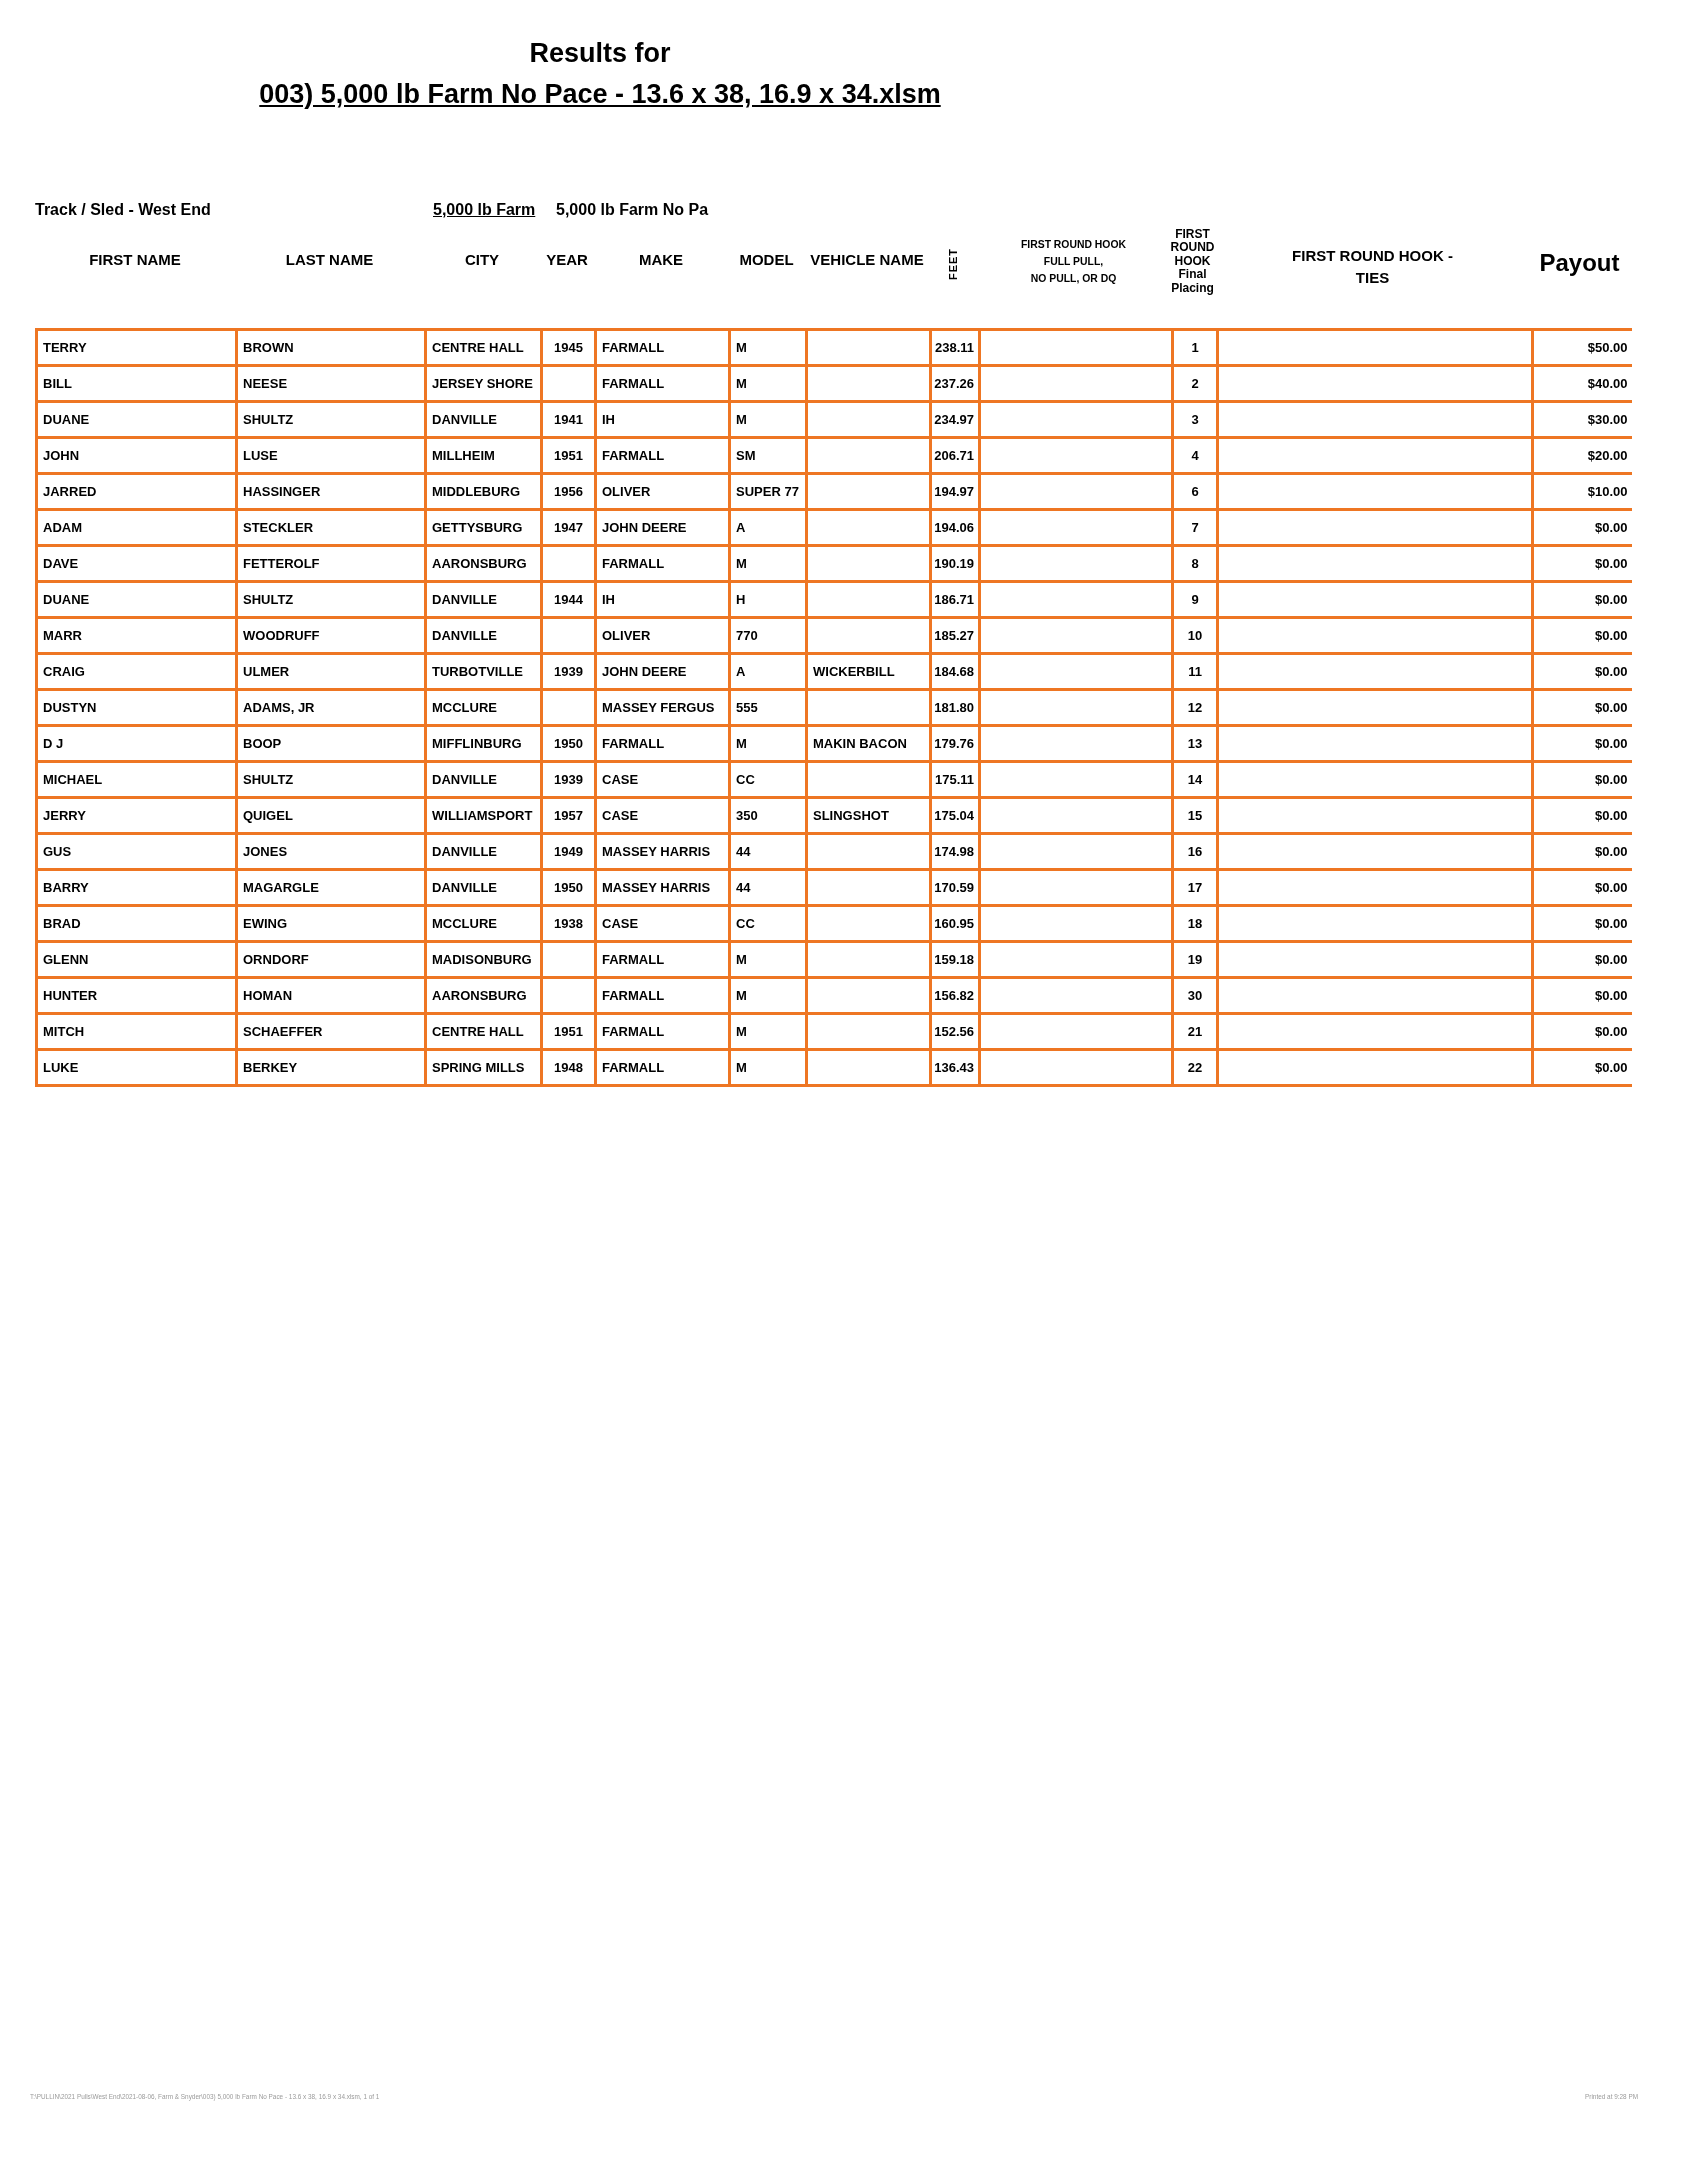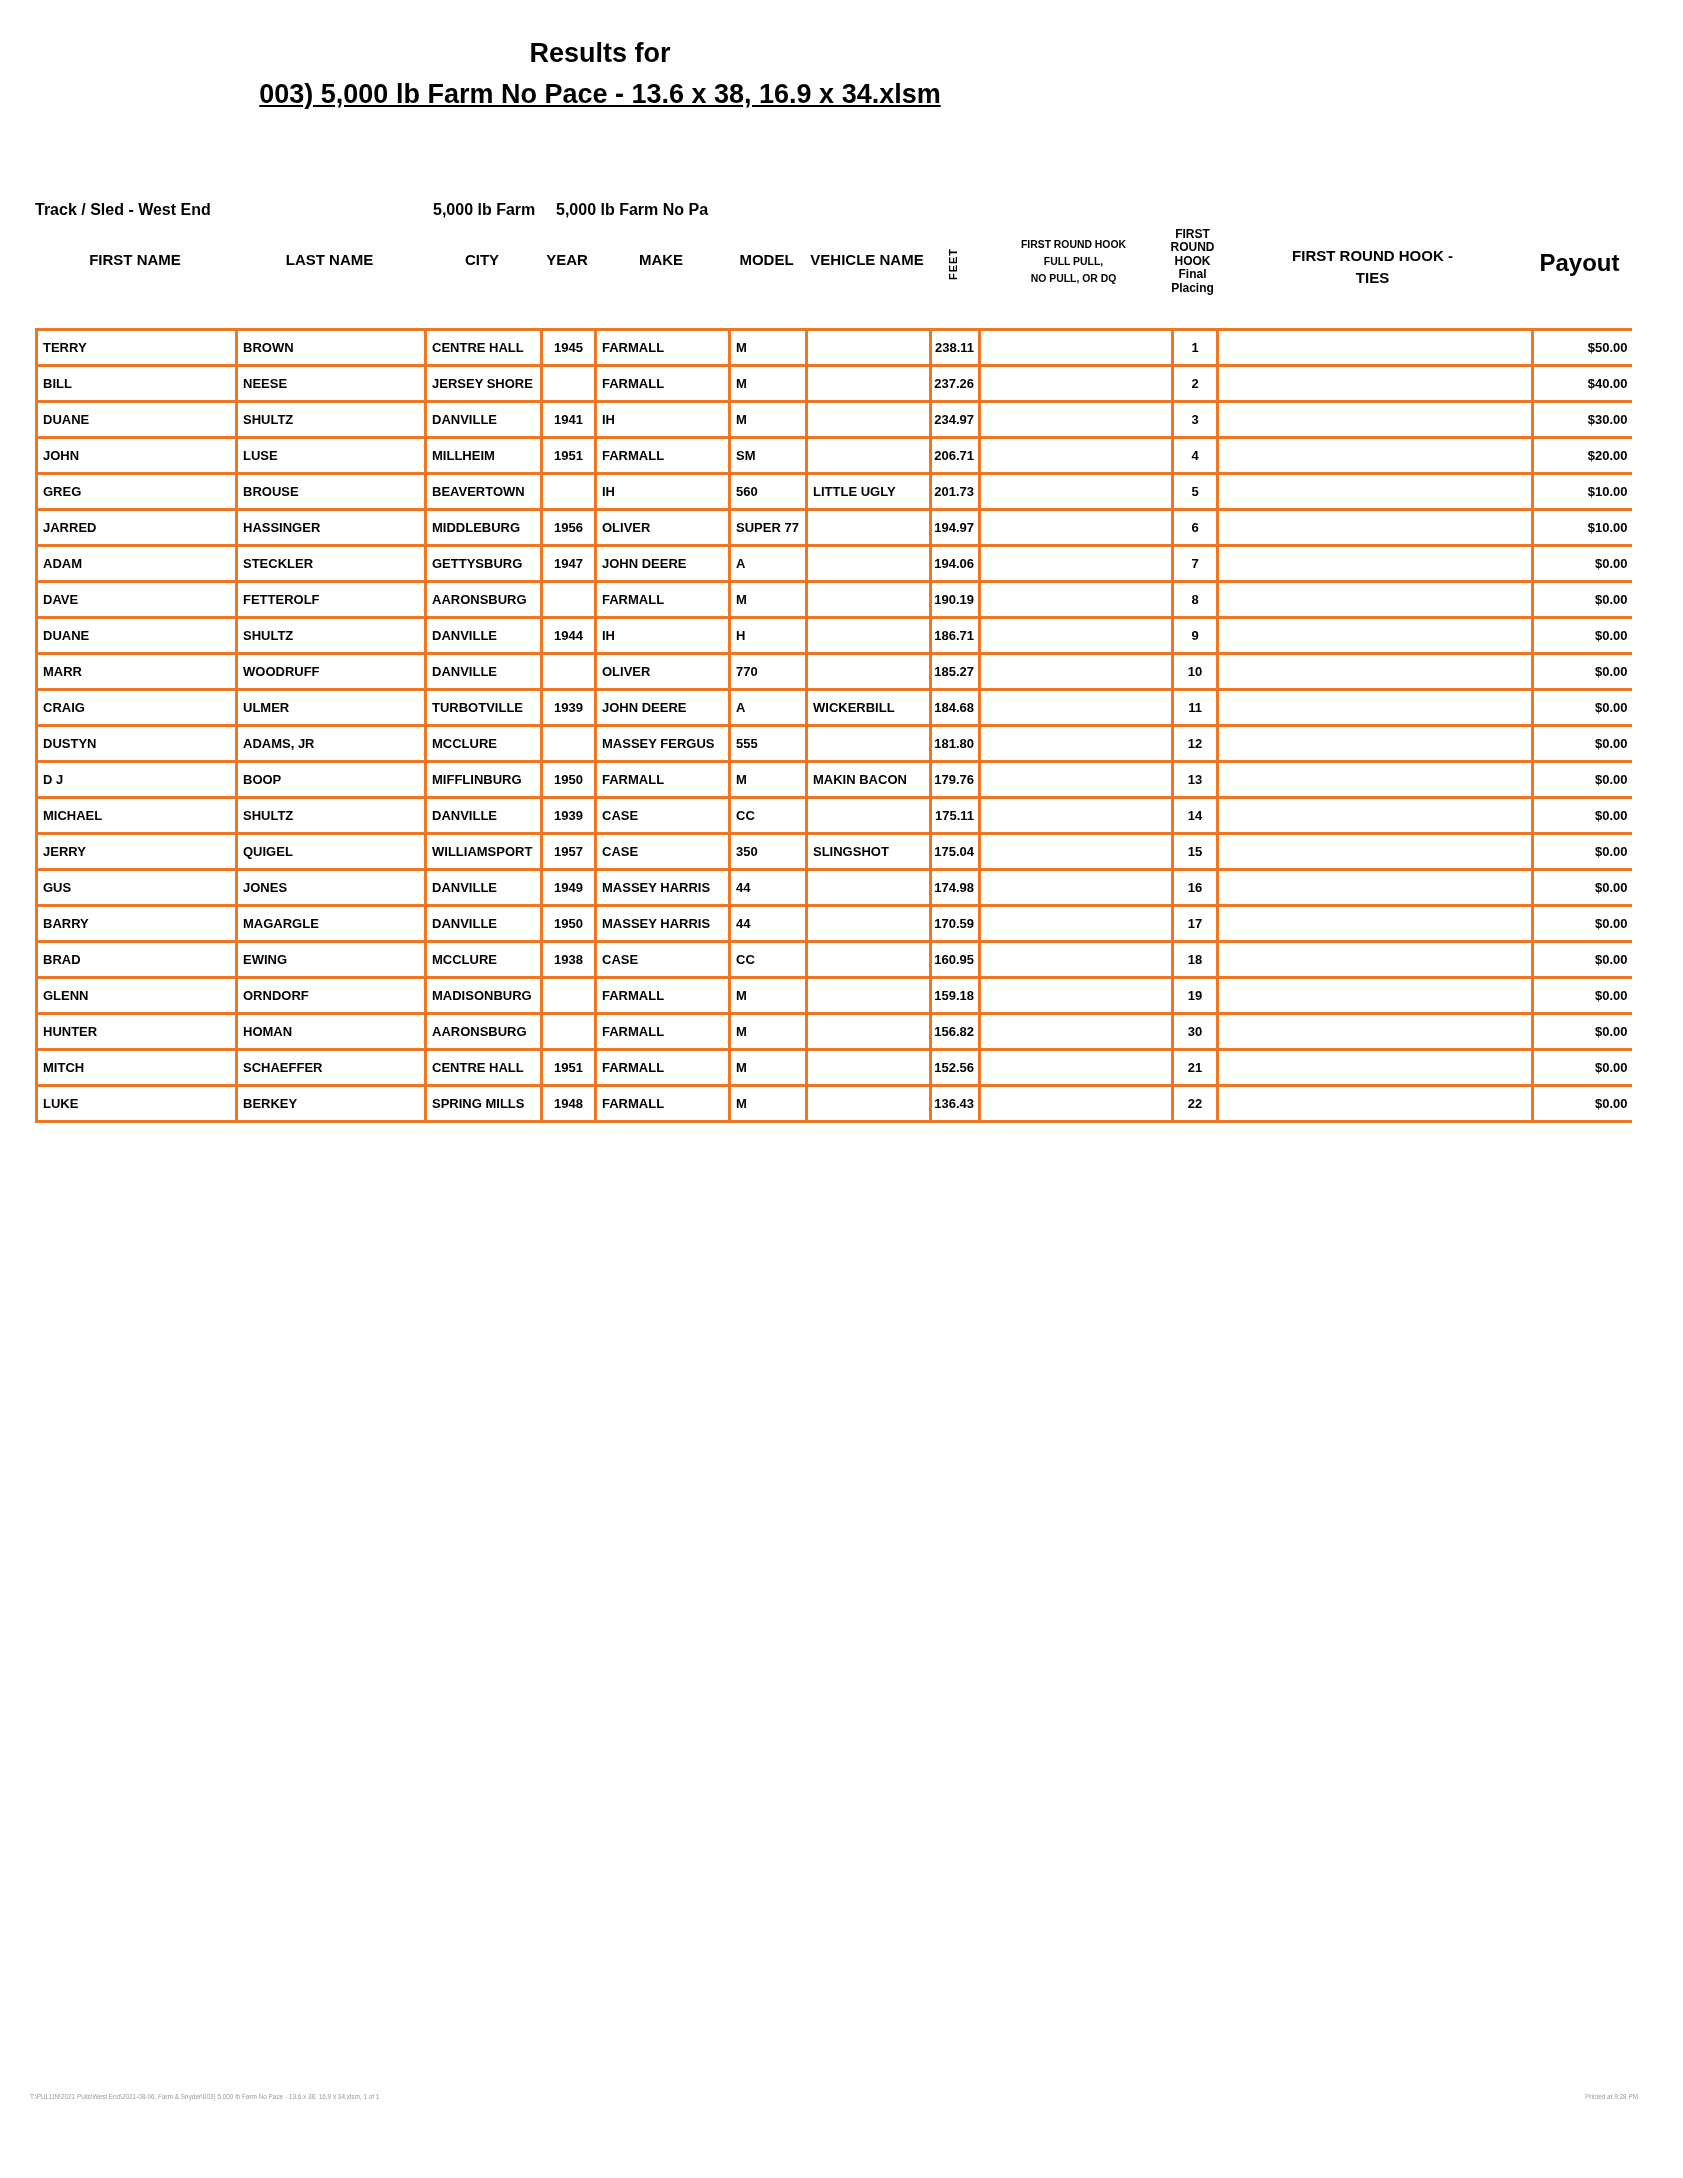--- a/index.html
+++ b/index.html
@@ -8,21 +8,21 @@
     position:relative; width:1486px; height:2178px; background:#ffffff;
     font-family:"Liberation Sans", sans-serif; color:#000;
   }
   
   .title-block { position:absolute; left:0; top:38px; width:1200px; text-align:center; }
   .title-line1 { font-size:27px; font-weight:bold; }
   .title-line2 { font-size:27px; font-weight:bold; margin-top:10px;text-decoration:underline; }
 
   
   .meta-track { position:absolute; left:35px; top:201px; font-size:16px; font-weight:bold; }
-  .meta-class1 { position:absolute; left:433px; top:201px; font-size:16px; font-weight:bold; white-space:nowrap; overflow:hidden; width:123px; }
+  .meta-class1 { position:absolute; left:433px; top:201px; font-size:16px; font-weight:bold; white-space:nowrap; overflow:hidden; width:123px;text-decoration:underline; }
   .meta-class2 { position:absolute; left:556px; top:201px; font-size:16px; font-weight:bold; white-space:nowrap; overflow:hidden; width:178px; }
 
   
   .colhead { position:absolute; text-align:center; font-weight:bold; font-size:15px; white-space:nowrap; }
   .ch-first   { left:35px;   width:200px; top:251px; }
   .ch-last    { left:235px;  width:189px; top:251px; }
   .ch-city    { left:424px;  width:116px; top:251px; }
   .ch-year    { left:540px;  width:54px;  top:251px; }
   .ch-make    { left:594px;  width:134px; top:251px; }
   .ch-model   { left:728px;  width:77px;  top:251px; }
@@ -168,34 +168,20 @@
             <td class="a-l">FARMALL</td>
             <td class="a-l">SM</td>
             <td class="a-l"></td>
             <td class="a-r">206.71</td>
             <td class="a-l"></td>
             <td class="a-c">4</td>
             <td class="a-l"></td>
             <td class="a-r last-col">$20.00</td>
           </tr>
           <tr>
-            <td class="a-l">GREG</td>
-            <td class="a-l">BROUSE</td>
-            <td class="a-l">BEAVERTOWN</td>
-            <td class="a-c"></td>
-            <td class="a-l">IH</td>
-            <td class="a-l">560</td>
-            <td class="a-l">LITTLE UGLY</td>
-            <td class="a-r">201.73</td>
-            <td class="a-l"></td>
-            <td class="a-c">5</td>
-            <td class="a-l"></td>
-            <td class="a-r last-col">$10.00</td>
-          </tr>
-          <tr>
             <td class="a-l">JARRED</td>
             <td class="a-l">HASSINGER</td>
             <td class="a-l">MIDDLEBURG</td>
             <td class="a-c">1956</td>
             <td class="a-l">OLIVER</td>
             <td class="a-l">SUPER 77</td>
             <td class="a-l"></td>
             <td class="a-r">194.97</td>
             <td class="a-l"></td>
             <td class="a-c">6</td>

